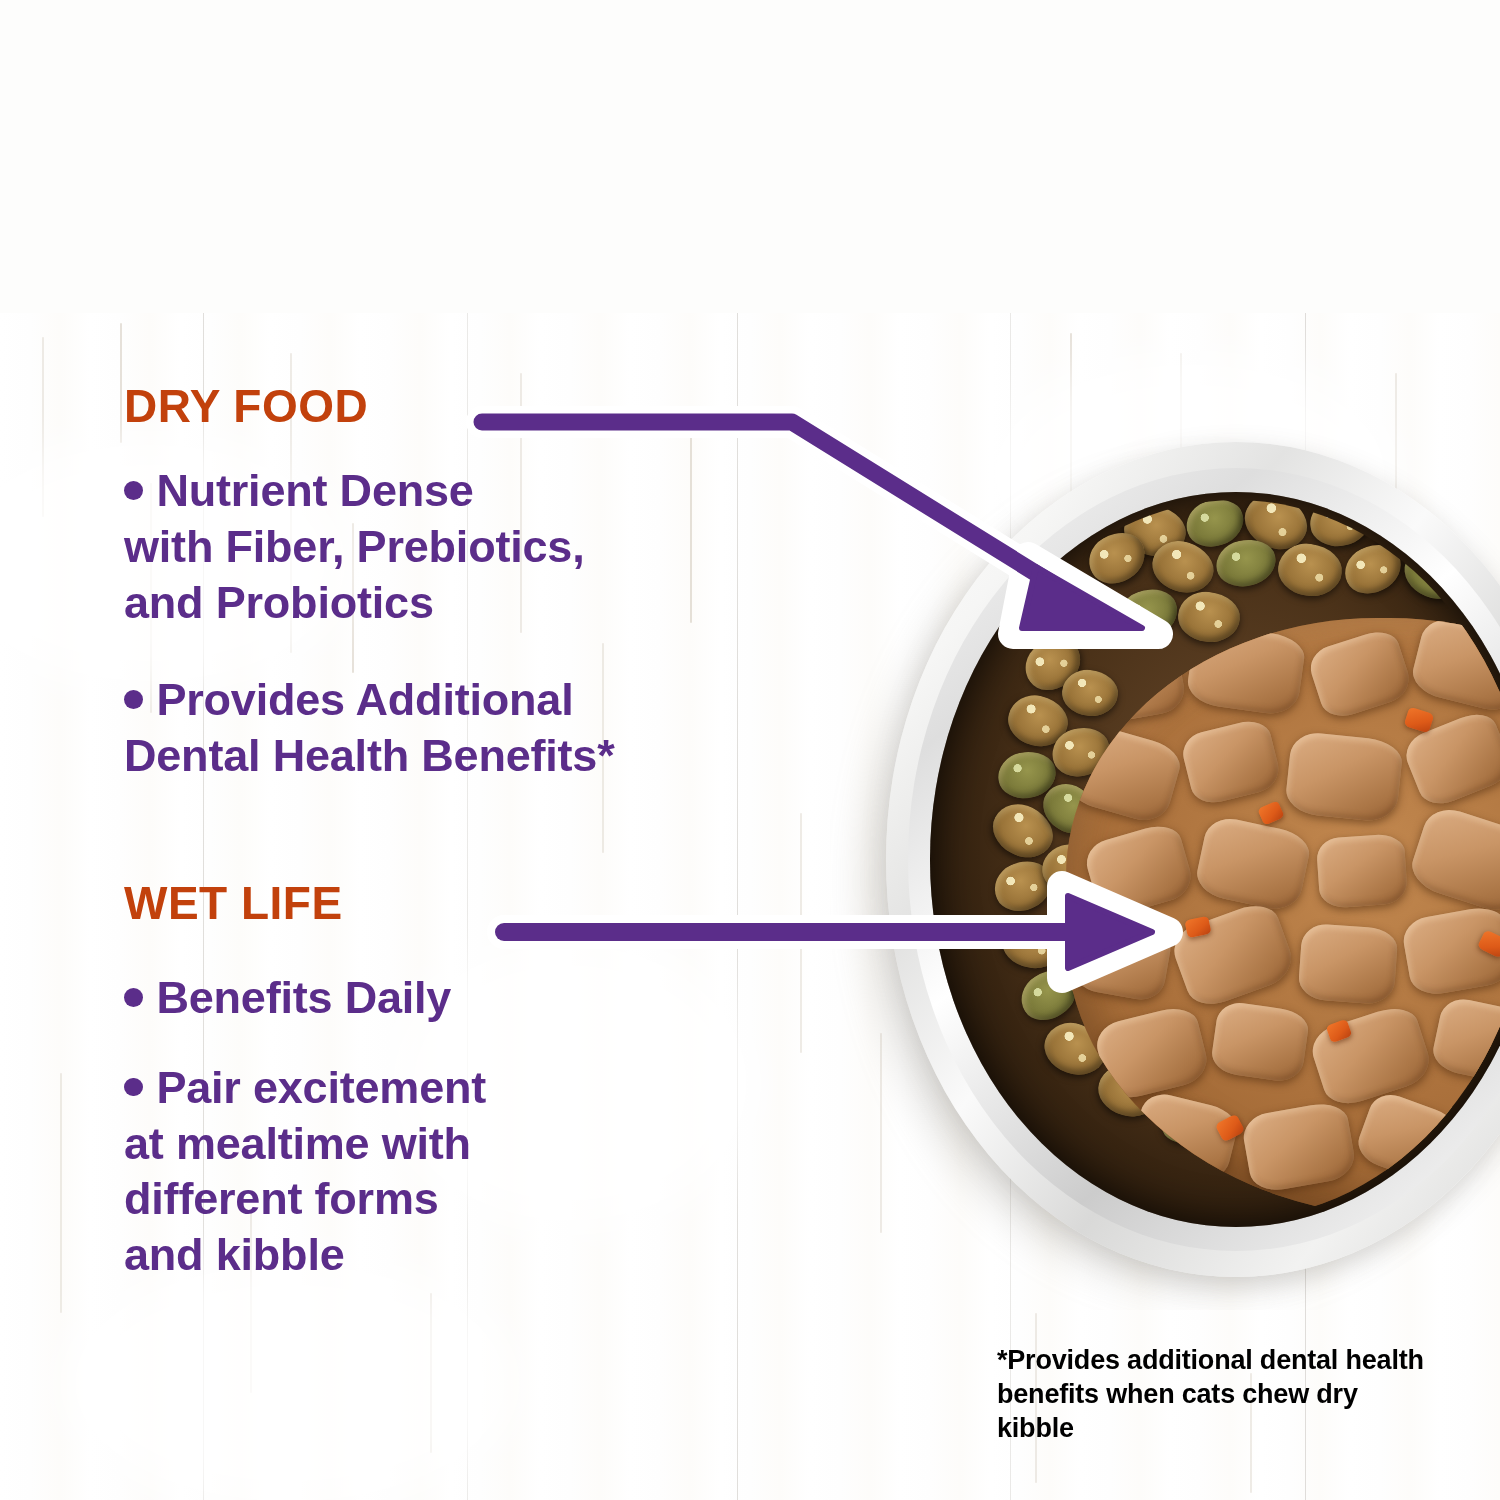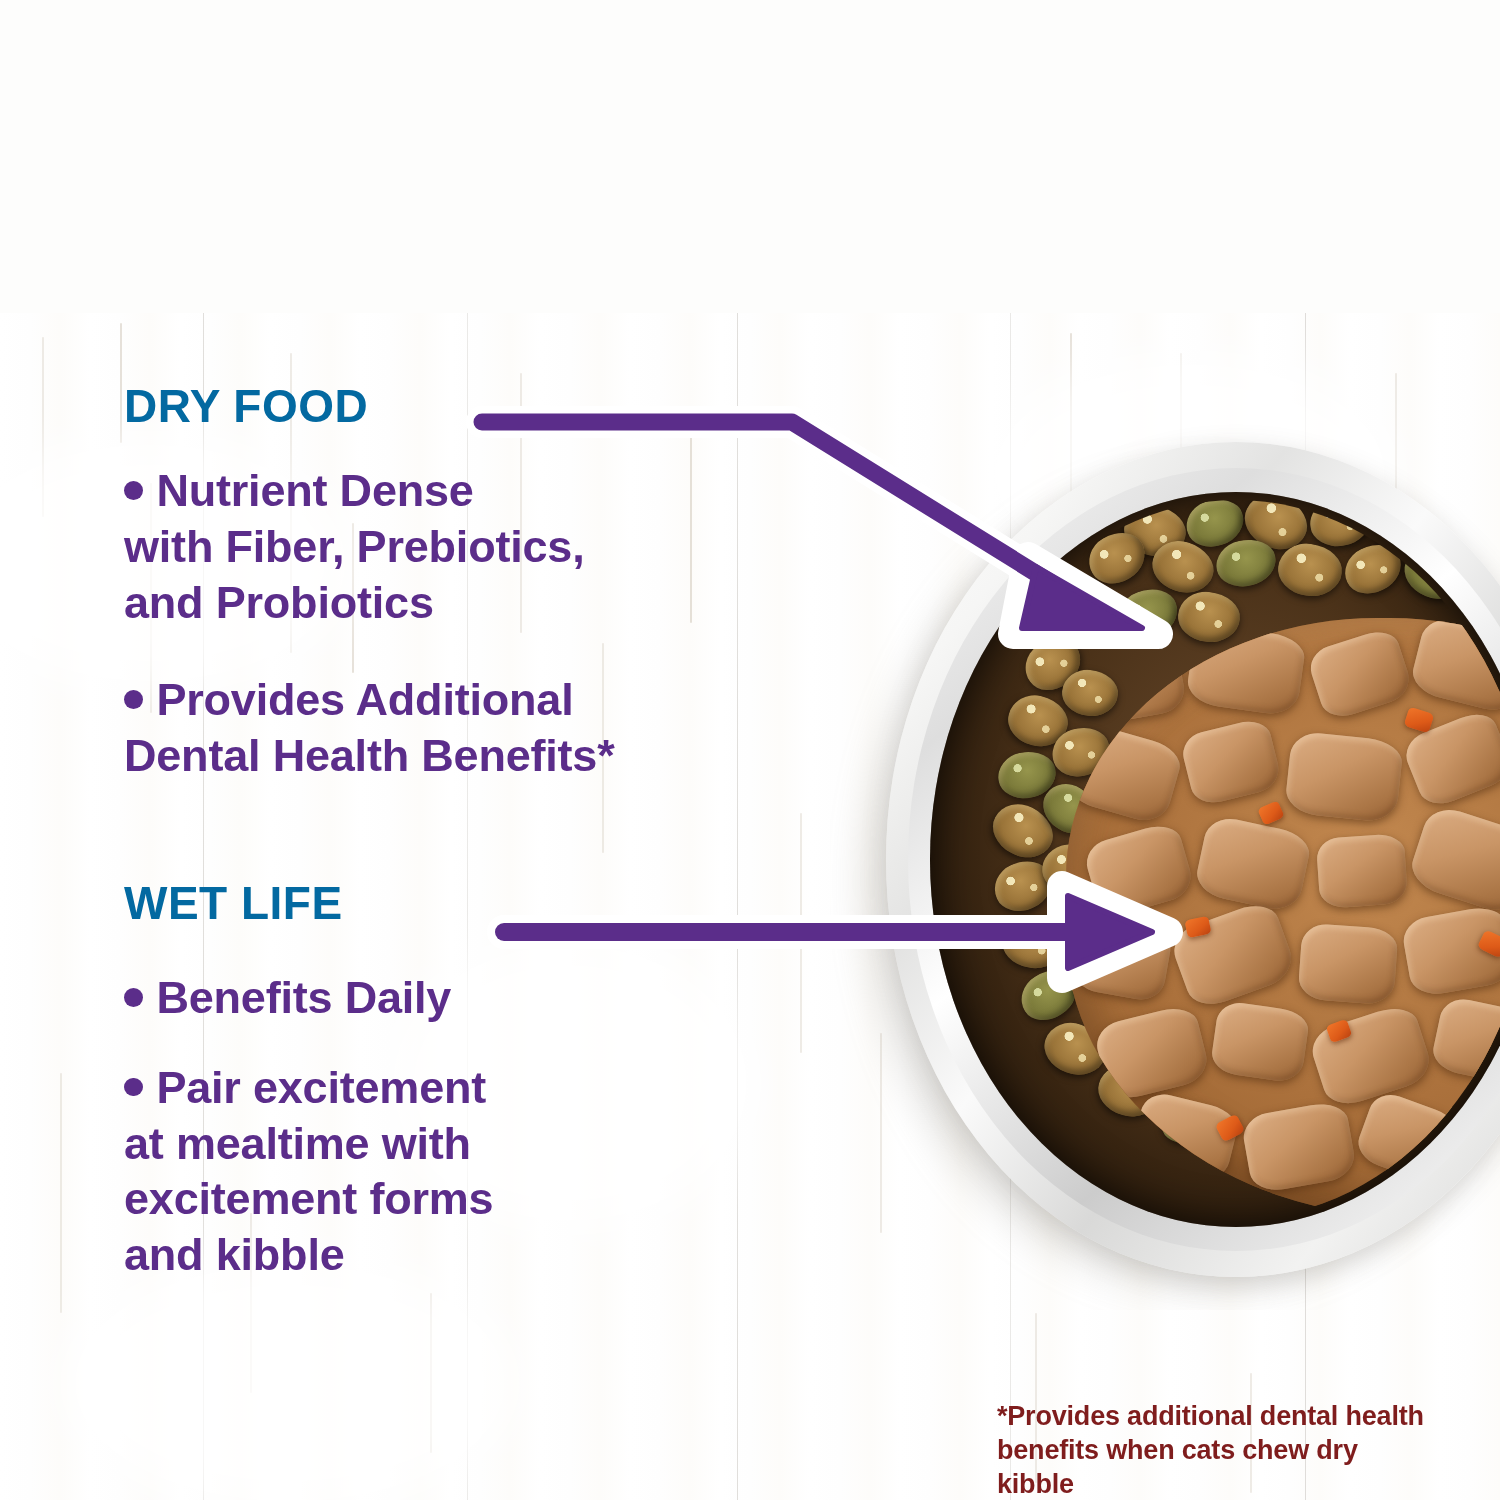--- a/index.html
+++ b/index.html
@@ -38,39 +38,39 @@
   }
   .hdr-l2{
     color:#ffffff;font-weight:700;font-size:96px;line-height:1;
     letter-spacing:1px;transform:scaleX(.80);transform-origin:center;
     white-space:nowrap;
   }
 
   
   .copy{position:absolute;left:124px;top:383px;width:680px;}
   .sec-head{
-    color:#0369a1;font-weight:700;font-size:46px;line-height:1;
+    color:#c2410c;font-weight:700;font-size:46px;line-height:1;
     letter-spacing:.5px;white-space:nowrap;
   }
   .bullet{
     color:#5b2d8a;font-weight:600;font-size:45px;line-height:1.24;
     letter-spacing:-.2px;
   }
   .b1{margin-top:42px;}
   .b2{margin-top:34px;}
   .wet-head{margin-top:96px;}
   .w1{margin-top:44px;}
   .w2{margin-top:34px;}
   .dot{display:inline-block;width:.42em;height:.42em;border-radius:50%;
        background:#5b2d8a;vertical-align:.14em;margin-right:.30em;}
 
   
   .footnote{
-    position:absolute;left:997px;top:1400px;width:430px;
-    color:#7f1d1d;font-weight:700;font-size:27px;line-height:1.25;
+    position:absolute;left:997px;top:1344px;width:430px;
+    color:#000000;font-weight:700;font-size:27px;line-height:1.25;
     letter-spacing:-.2px;
   }
 
   
   .photo{position:absolute;left:830px;top:420px;width:700px;height:890px;overflow:hidden;}
   .bowl-shadow{
     position:absolute;left:30px;top:40px;width:700px;height:840px;border-radius:50%;
     background:radial-gradient(ellipse at 42% 52%, rgba(120,115,105,.30) 0%, rgba(140,135,125,.16) 58%, rgba(255,255,255,0) 74%);
     filter:blur(16px);
   }
@@ -299,21 +299,21 @@
 
     <div class="sec-head wet-head">WET LIFE</div>
 
     <div class="bullet w1">
       <span class="dot"></span><span>Benefits Daily</span><br>
     </div>
 
     <div class="bullet w2">
       <span class="dot"></span><span>Pair excitement</span><br>
       <span>at mealtime with</span><br>
-      <span>excitement forms</span><br>
+      <span>different forms</span><br>
       <span>and kibble</span>
     </div>
   </div>
 
   <div class="footnote">
     <span>*Provides additional dental health</span><br>
     <span>benefits when cats chew dry kibble</span>
   </div>
 
 </div>

